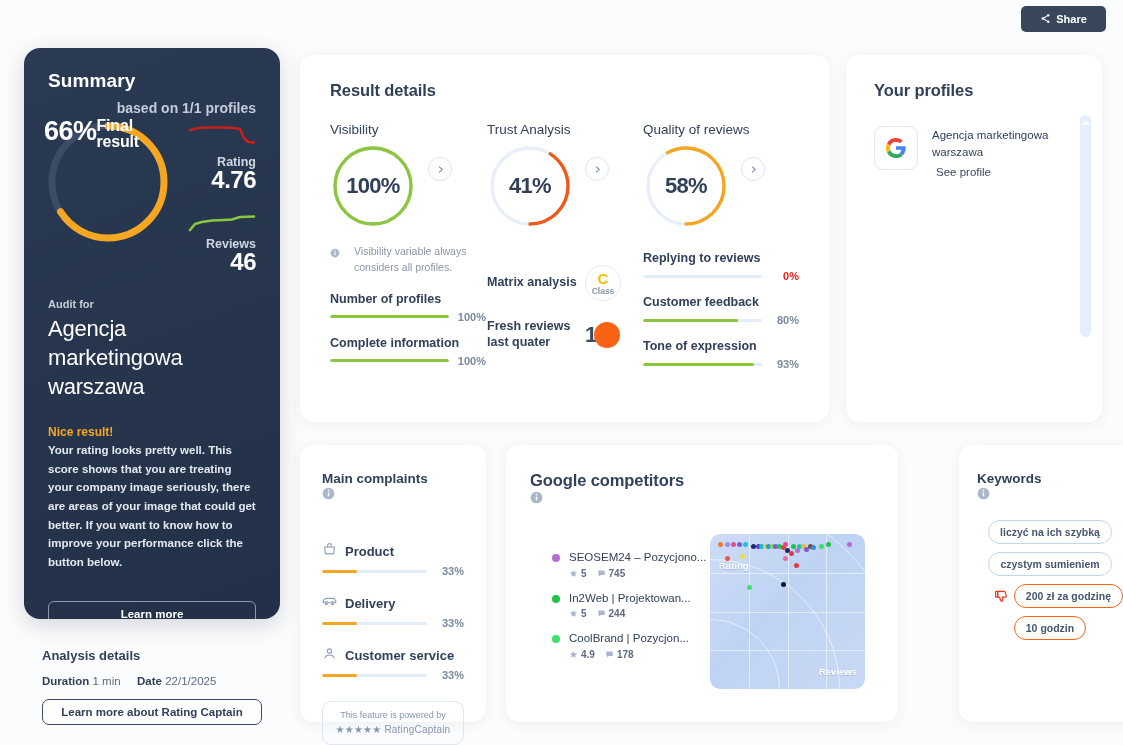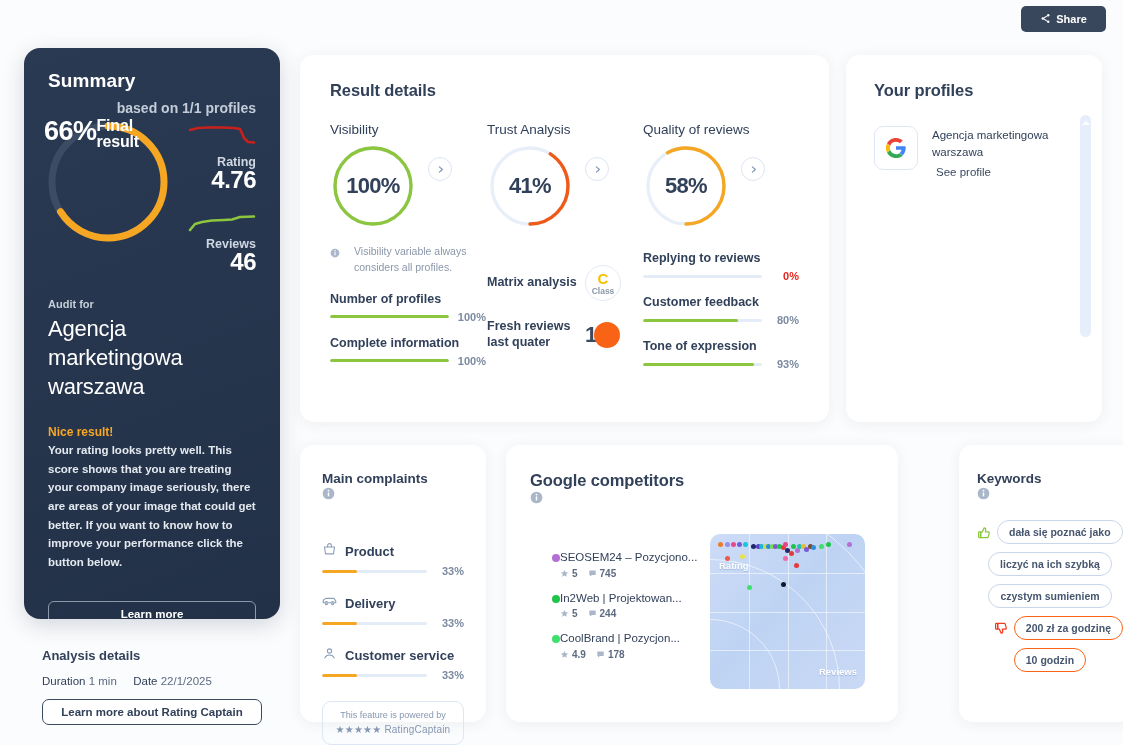--- a/index.html
+++ b/index.html
@@ -73,21 +73,21 @@
     display: block; width: 208px; height: 26px; margin-top: 30px;
     background: transparent; border: 1px solid #8d99aa; border-radius: 6px;
     color: #fff; font-size: 11.5px; font-weight: 700; cursor: pointer;
     font-family: inherit;
   }
 
   
   #analysis-details { position: absolute; left: 42px; top: 648px; width: 250px; }
   #analysis-details h3 { font-size: 13px; color: #32415a; font-weight: 700; }
   .ad-meta { margin-top: 12px; font-size: 11.5px; color: #5d6b82; }
-  .ad-meta b { color: #32415a; font-weight: 400; }
+  .ad-meta b { color: #32415a; font-weight: 700; }
   .ad-meta .sp { display: inline-block; width: 10px; }
   .ad-btn {
     display: block; margin-top: 12px; width: 220px; height: 26px;
     background: #fff; border: 1px solid #3b4a61; border-radius: 7px;
     color: #32415a; font-size: 11.5px; font-weight: 700; cursor: pointer;
     font-family: inherit;
   }
 
   
   #result-details { left: 300px; top: 55px; width: 529px; height: 367px; padding: 26px 30px; }
@@ -179,21 +179,21 @@
     margin-top: 20px; border: 1px solid #dde6f4; border-radius: 9px;
     padding: 6px 8px; text-align: center; color: #8596b0;
     font-size: 9px; line-height: 1.6; cursor: pointer;
   }
   .powered .brand { font-size: 10px; letter-spacing: .2px; }
 
   
   #google-competitors { left: 506px; top: 445px; width: 392px; height: 277px; padding: 26px 24px; }
   .gc-body { display: flex; margin-top: 24px; }
   .gc-legend { width: 180px; padding-left: 22px; padding-top: 18px; }
-  .gc-item { display: flex; margin-bottom: 12px; }
+  .gc-item { display: flex; gap: 9px; margin-bottom: 12px; }
   .gc-dot { flex: none; width: 8px; height: 8px; border-radius: 50%; margin-top: 4px; }
   .gc-name { font-size: 11.5px; color: #32415a; line-height: 1.35; }
   .gc-stats { display: flex; align-items: center; gap: 10px; margin-top: 2px; font-size: 10px; font-weight: 700; color: #5d6b82; }
   .gc-stats span { display: flex; align-items: center; gap: 3px; }
   .gc-stats svg { width: 9px; height: 9px; }
   .gc-plot {
     position: relative; width: 155px; height: 155px; border-radius: 10px;
     background: linear-gradient(135deg,#cddcf7 0%,#bed3f3 45%,#c9d9f5 100%);
     overflow: hidden; flex: none; margin-top: 2px;
   }
@@ -642,27 +642,20 @@
     <div class="t">Keywords</div>
     <span>
       <svg width="13" height="13" viewBox="0 0 16 16">
           <circle cx="8" cy="8" r="7.2" fill="#aab7ca"></circle>
           <rect x="7.1" y="6.4" width="1.8" height="5.4" rx=".9" fill="#fff"></rect>
           <circle cx="8" cy="4.4" r="1.1" fill="#fff"></circle>
         </svg>
     </span>
   </div>
   <div class="kw-list" id="kw-list">
-      <div class="kw-row pos">
-        <svg viewBox="0 0 24 24" fill="none" stroke="#8cc63f" stroke-width="2" stroke-linejoin="round">
-          <path d="M6 11h2.5l3-6.5c1.6 0 2.6 1 2.4 2.6L13.4 11H18a1.6 1.6 0 0 1 1.6 2l-1.6 6a1.8 1.8 0 0 1-1.8 1.3H6z"></path>
-          <rect x="2.6" y="11" width="3.2" height="9.3" rx="1"></rect>
-        </svg>
-        <span class="kw-chip">dała się poznać jako</span>
-      </div>
       <div class="kw-row kw-center">
         <span class="kw-chip">liczyć na ich szybką</span>
       </div>
       <div class="kw-row kw-center">
         <span class="kw-chip">czystym sumieniem</span>
       </div>
       <div class="kw-row">
         <svg viewBox="0 0 24 24" fill="none" stroke="#ef3b1f" stroke-width="2" stroke-linejoin="round">
           <path d="M6 13h2.5l3 6.5c1.6 0 2.6-1 2.4-2.6L13.4 13H18a1.6 1.6 0 0 0 1.6-2l-1.6-6A1.8 1.8 0 0 0 16.2 3.7H6z"></path>
           <rect x="2.6" y="3.7" width="3.2" height="9.3" rx="1"></rect>

